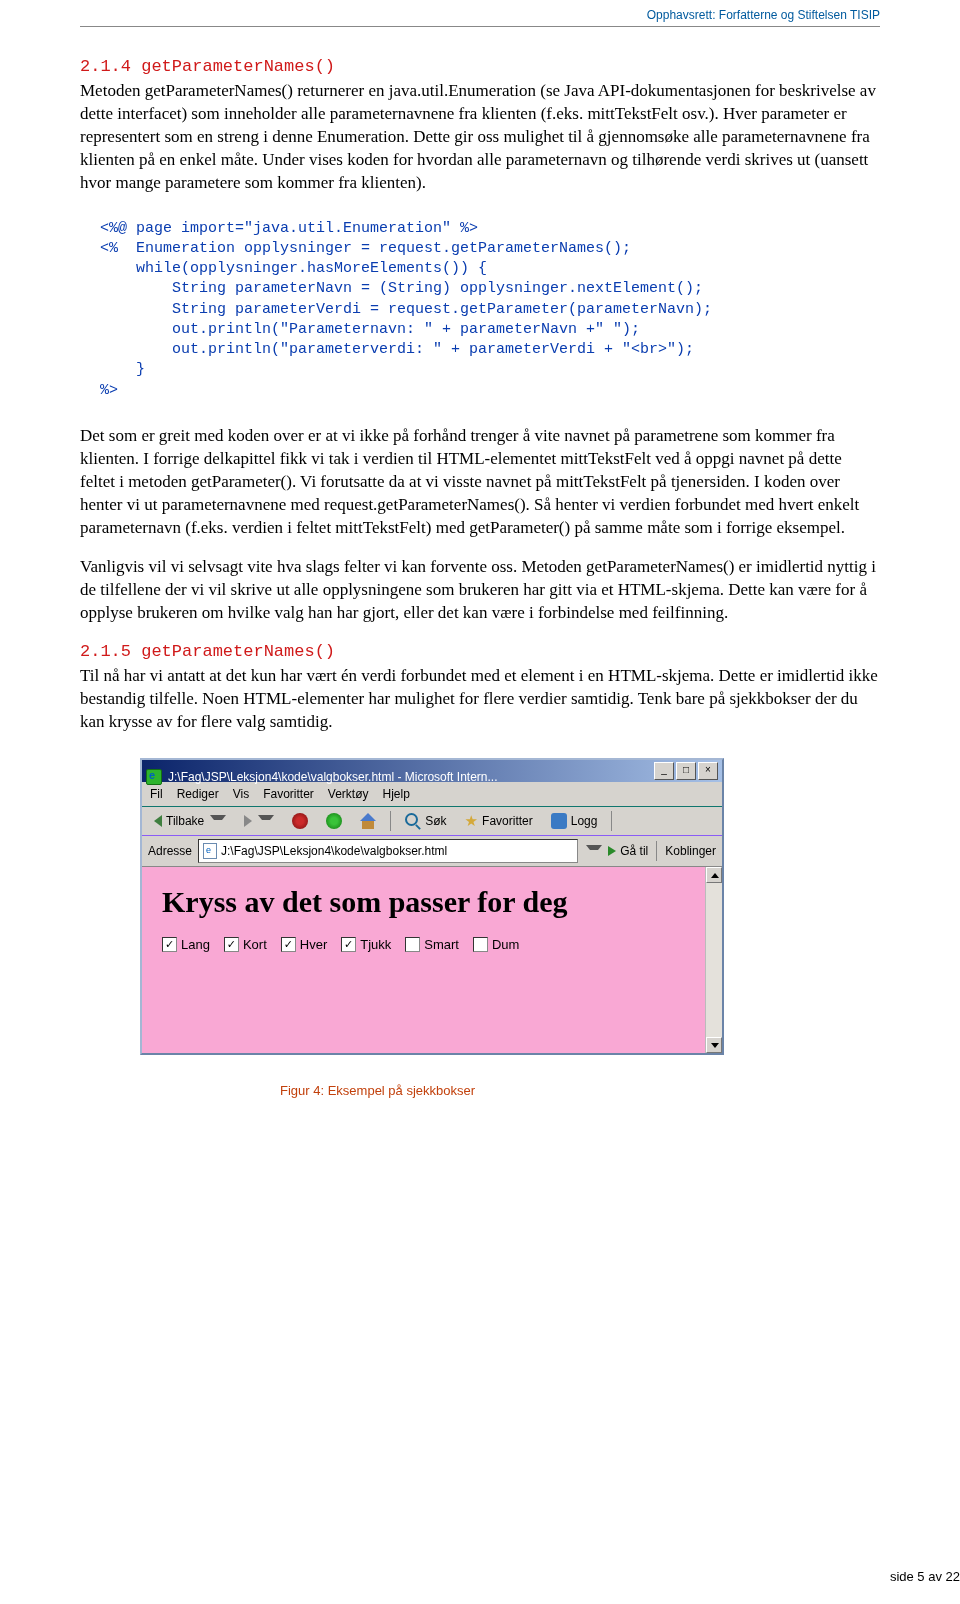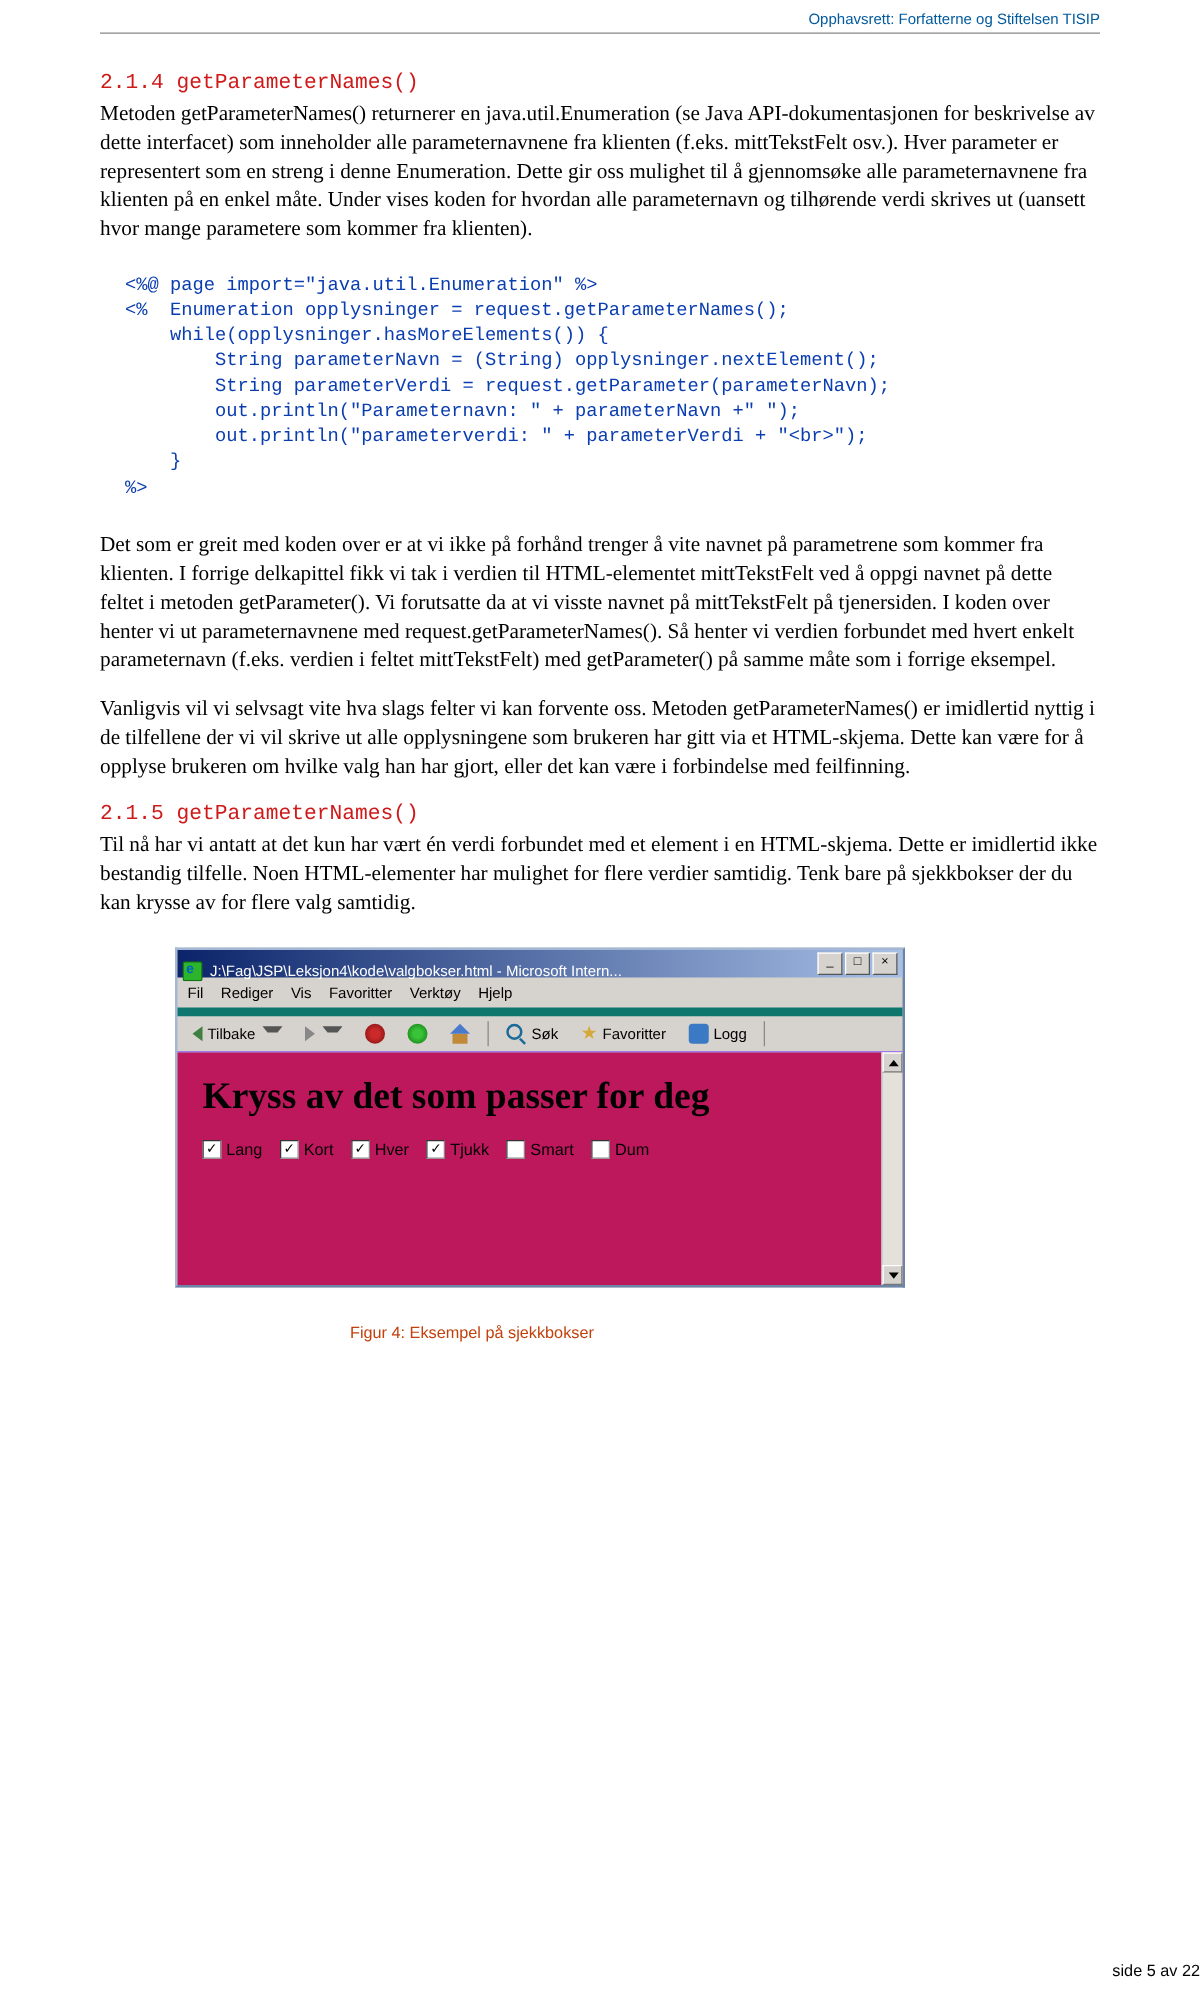--- a/index.html
+++ b/index.html
@@ -114,21 +114,21 @@
     border-bottom-color: #555;
     font-size: 10px;
     text-align: center;
     line-height: 14px;
     color: #000;
   }
   .menubar {
     display: flex;
     gap: 14px;
     padding: 4px 8px;
-    border-bottom: 7px solid #0f766e;
+    border-bottom: 1px solid #0f766e;
     font-size: 12px;
     color: #000;
   }
   .menubar span { line-height: 16px; }
   .toolbar {
     display: flex;
     align-items: center;
     gap: 6px;
     padding: 4px 6px;
     border-bottom: 1px solid #8b5cf6;
@@ -186,21 +186,21 @@
     position: relative;
   }
   .page-icon::after{content:"e";color:#0060c0;font-size:9px;position:absolute;top:1px;left:2px;}
   .go-btn {
     display: inline-flex;
     align-items: center;
     gap: 4px;
   }
   .go-arrow { width:0;height:0;border-left:8px solid #2a8a2a;border-top:5px solid transparent;border-bottom:5px solid transparent; }
   .content-area {
-    background: #be185d;
+    background: #f9a8d4;
     padding: 18px 20px 28px 20px;
     position: relative;
     min-height: 140px;
   }
   .scrollbar {
     position: absolute;
     right: 0;
     top: 0;
     bottom: 0;
     width: 16px;
@@ -349,20 +349,34 @@
           <span class="tb-star">★</span>
           <span>Favoritter</span>
         </span>
         <span class="tb-btn">
           <span class="tb-icon" style="background:#3a7ac4"></span>
           <span>Logg</span>
         </span>
         <span class="tb-sep"></span>
       </div>
 
+      <div class="addrbar">
+        <span>Adresse</span>
+        <span class="addr-input">
+          <span class="page-icon"></span>
+          <span>J:\Fag\JSP\Leksjon4\kode\valgbokser.html</span>
+        </span>
+        <span class="dd"></span>
+        <span class="go-btn">
+          <span class="go-arrow"></span>
+          <span>Gå til</span>
+        </span>
+        <span class="tb-sep"></span>
+        <span>Koblinger</span>
+      </div>
 
       <div class="content-area">
         <div class="scrollbar">
           <div class="sb-btn up"></div>
           <div class="sb-btn down"></div>
         </div>
 
         <h2 class="page-h">Kryss av det som passer for deg</h2>
 
         <div class="checks" id="checks-row">

